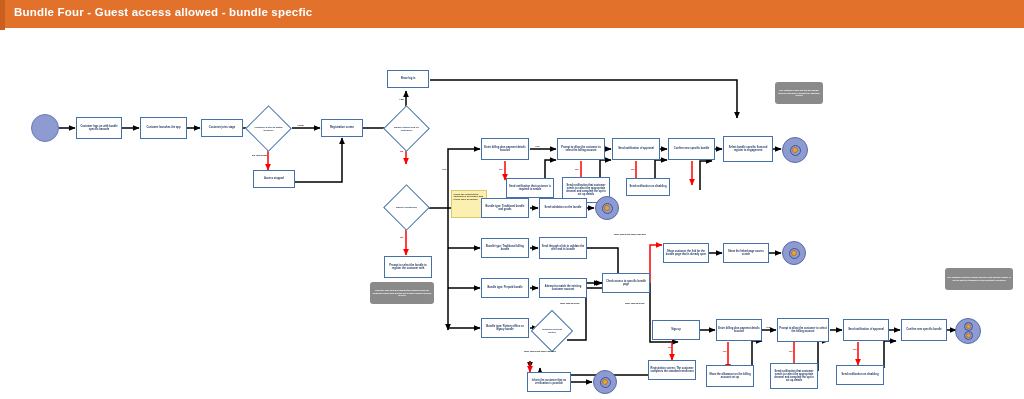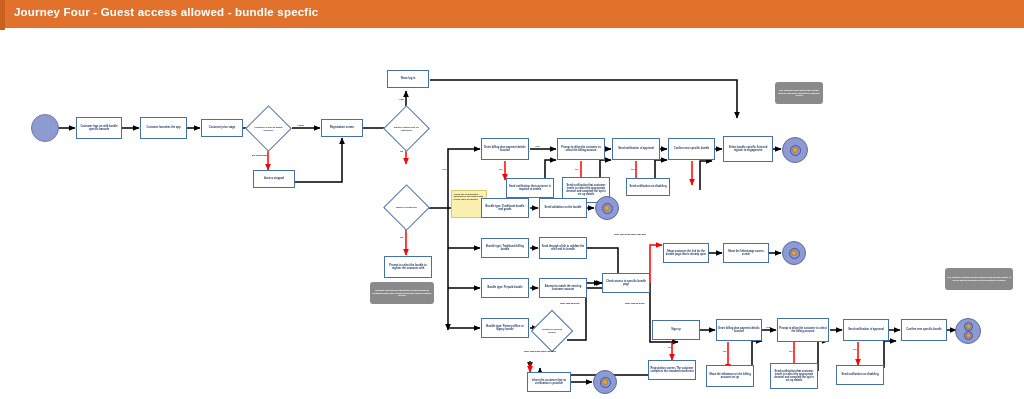--- a/index.html
+++ b/index.html
@@ -106,21 +106,21 @@
   }
   .elabel.red{color:#C00000;}
 </style>
 </head>
 <body>
 
 <div id="app">
 
   <div class="titlebar">
     <div class="edge"></div>
-    <h1>Journey Four - Guest access allowed - bundle specfic</h1>
+    <h1>Bundle Four - Guest access allowed - bundle specfic</h1>
   </div>
 
   <div class="canvas">
 
     <svg class="edge-svg" viewBox="0 0 1024 369">
       <defs>
         <marker id="ah" markerWidth="5" markerHeight="5" refX="4.2" refY="2" orient="auto">
           <path d="M0,0 L4.6,2 L0,4 Z" fill="#000"></path>
         </marker>
         <marker id="ahr" markerWidth="5" markerHeight="5" refX="4.2" refY="2" orient="auto">

